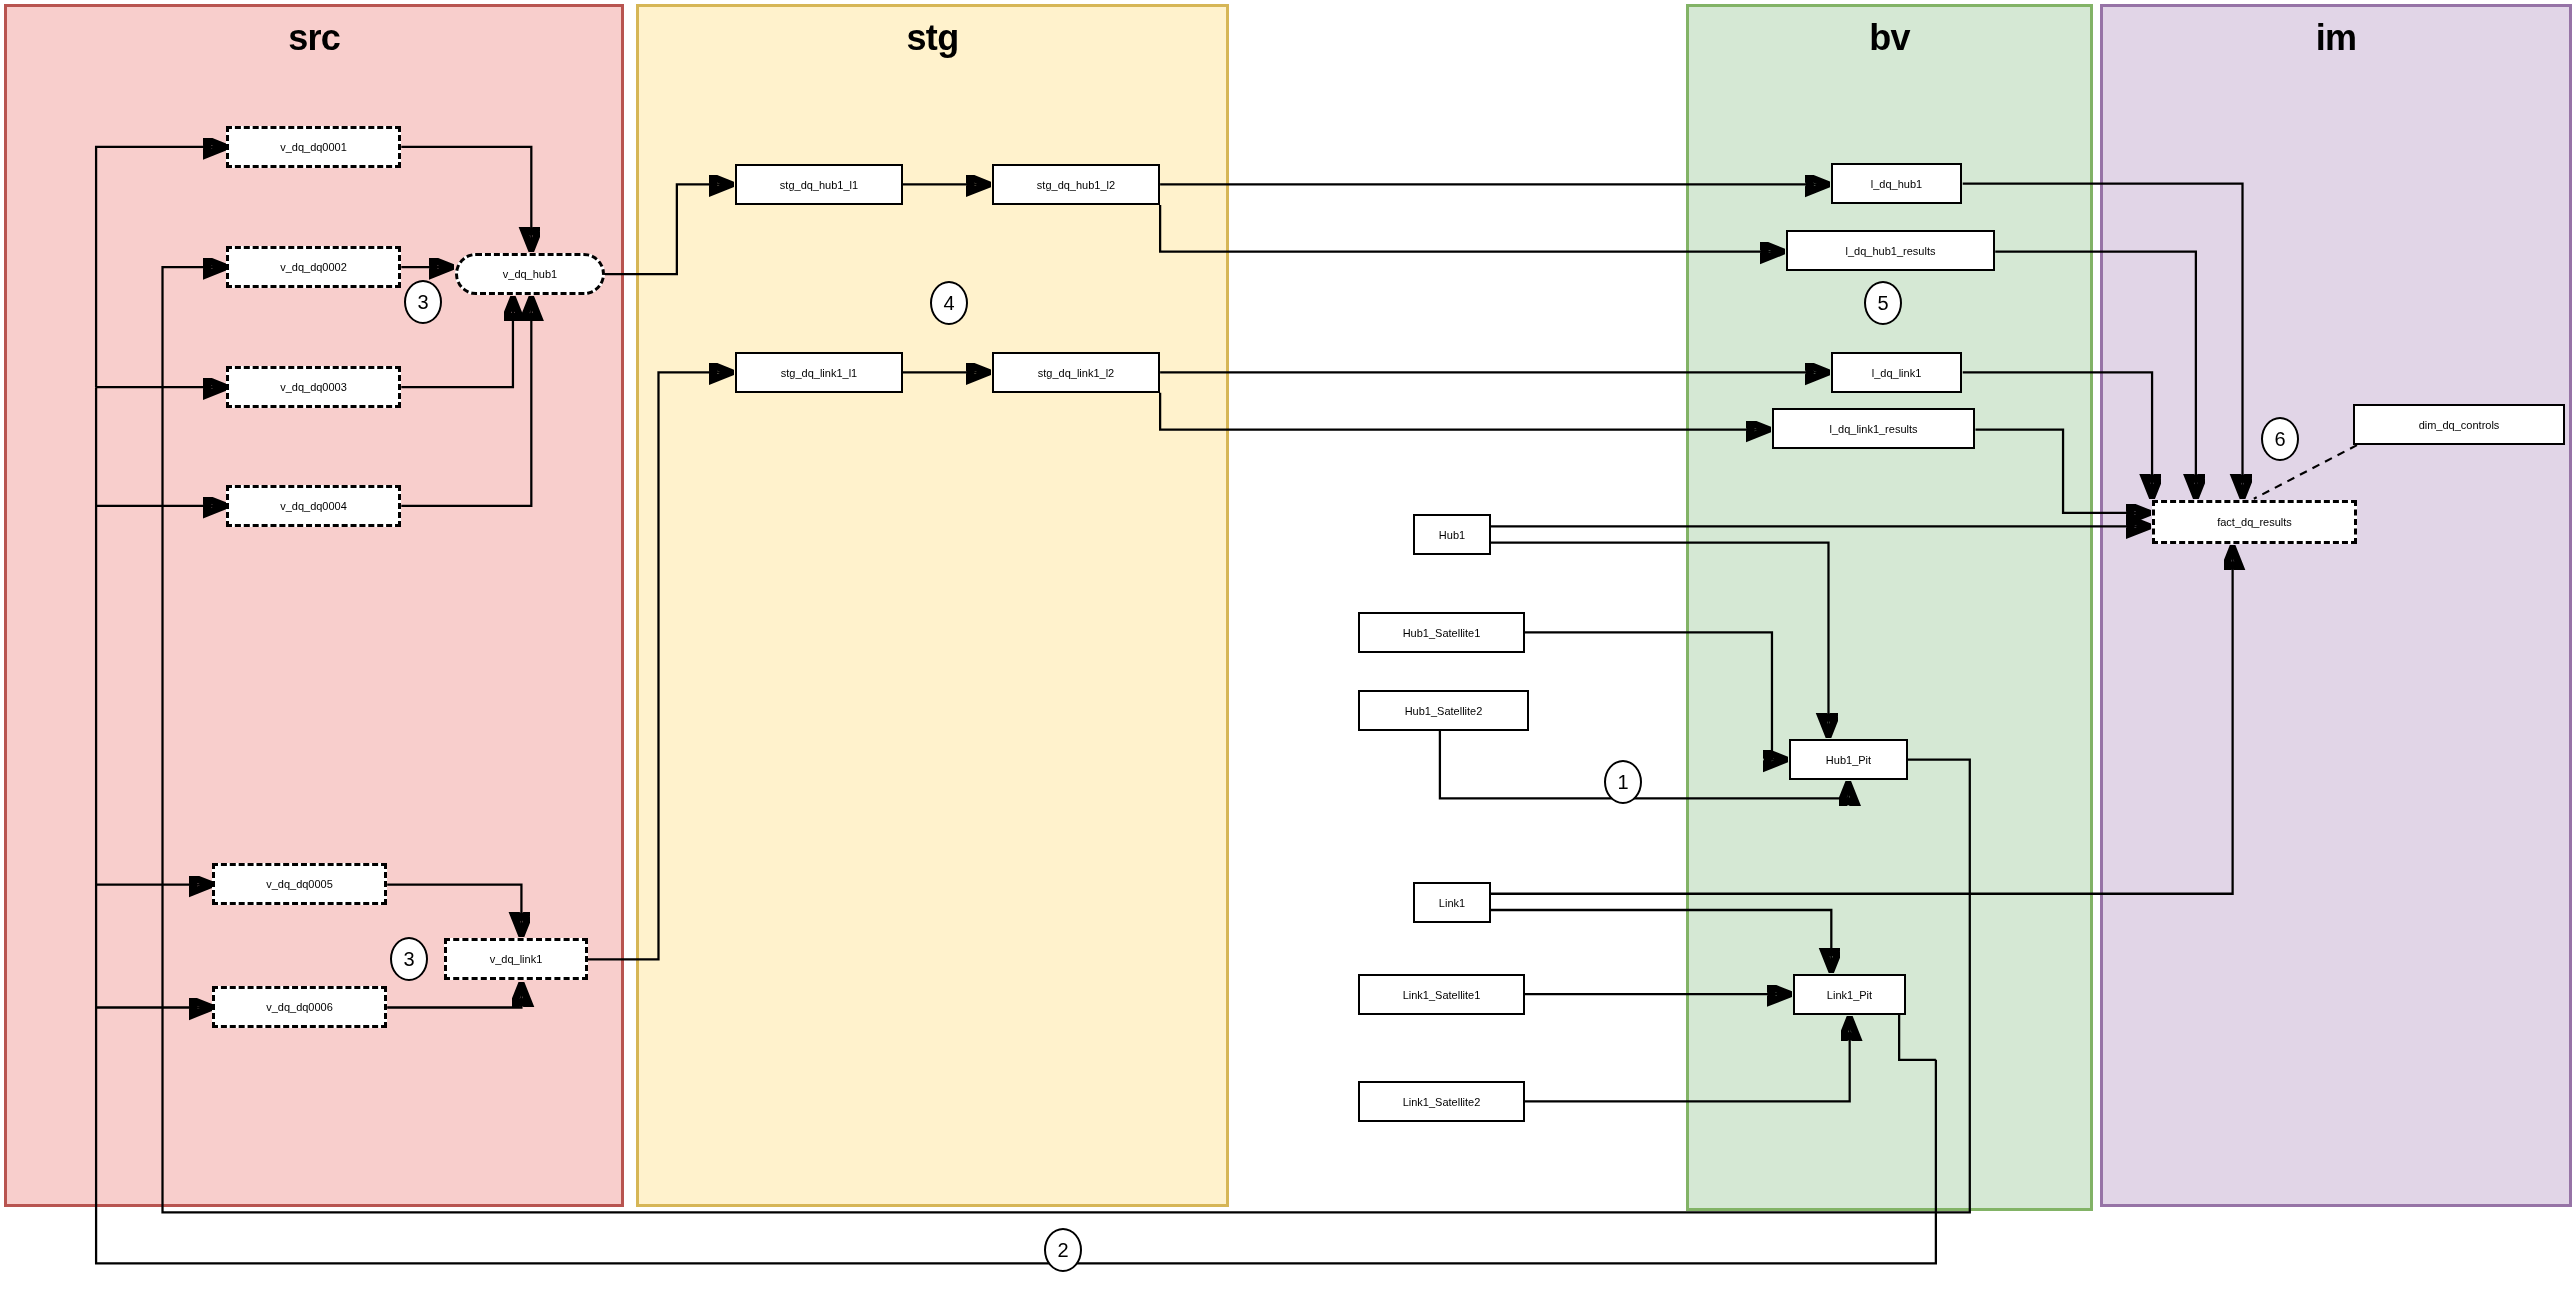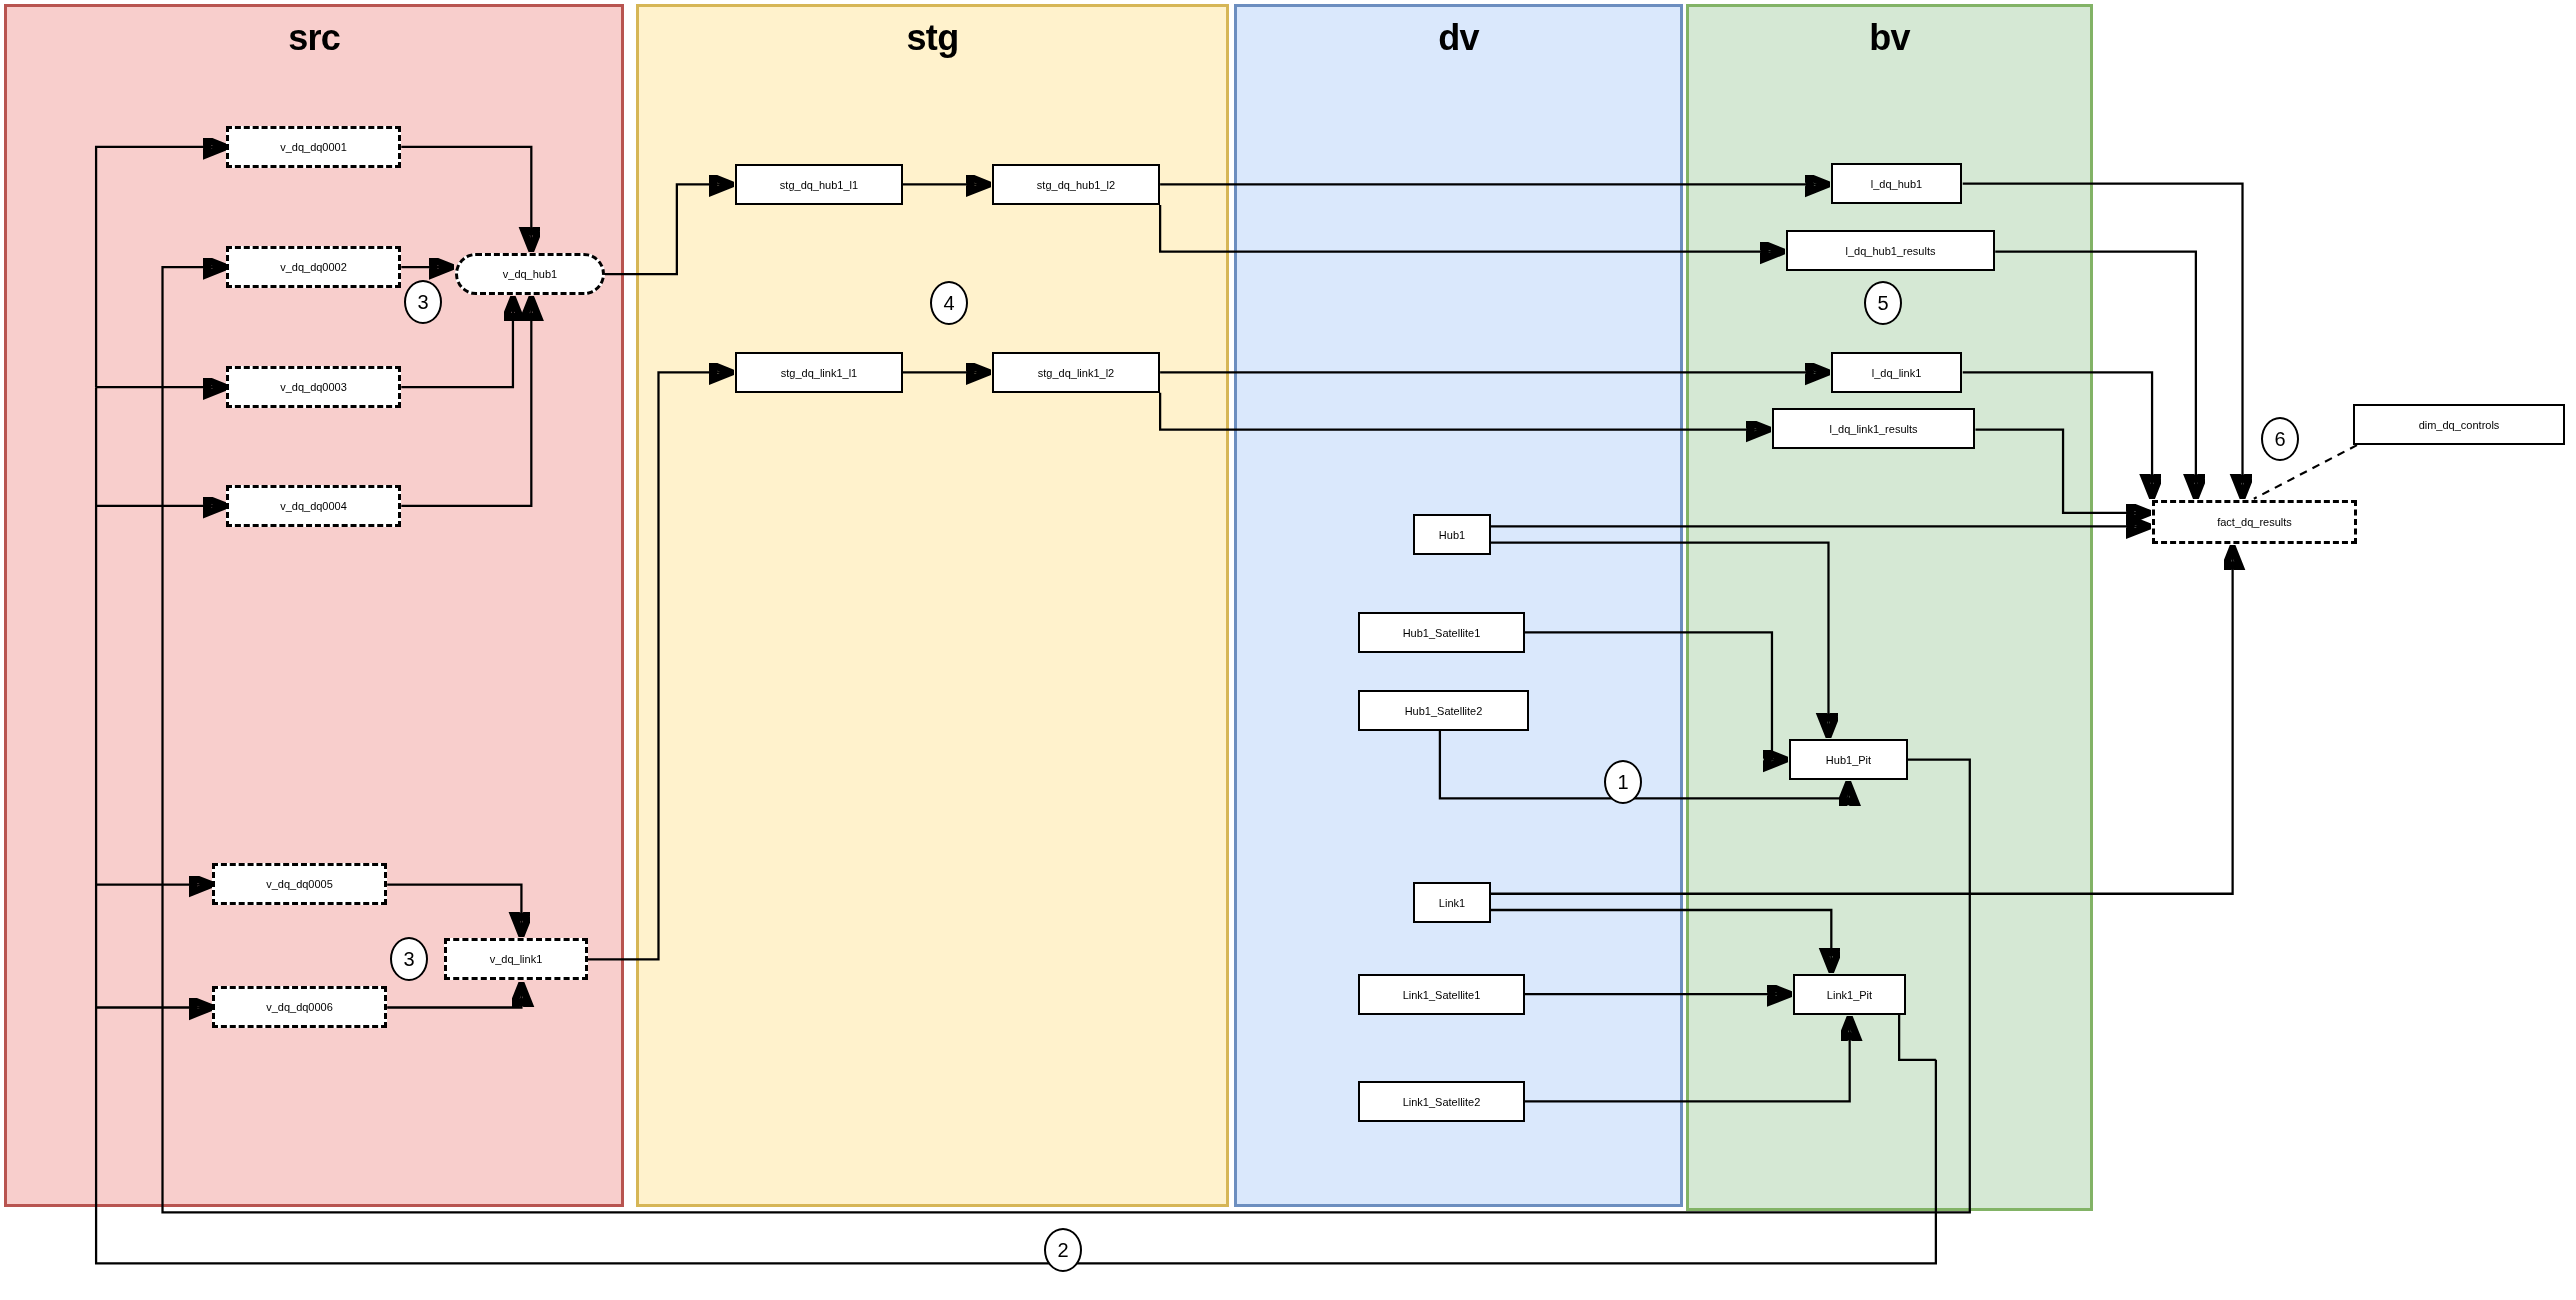--- a/index.html
+++ b/index.html
@@ -93,25 +93,25 @@
 <body>
 
 <div id="canvas">
 
   <div class="lane" id="lane-src" style="left: 4.2px; top: 4.2px; width: 620px; height: 1203px; background: rgb(248, 206, 204); border-color: rgb(184, 84, 80);">
     <div class="lane-title" style="top: 10px;">src</div>
   </div>
   <div class="lane" id="lane-stg" style="left: 636px; top: 4.2px; width: 593px; height: 1203px; background: rgb(255, 242, 204); border-color: rgb(214, 182, 86);">
     <div class="lane-title" style="top: 10px;">stg</div>
   </div>
-  <div class="lane" id="lane-dv" style="left: 1234px; top: 4.2px; width: 449px; height: 1203px; background: rgb(218, 232, 252); border-color: rgb(108, 142, 191);">
-    <div class="lane-title" style="top: 10px;">dv</div>
-  </div>
   <div class="lane" id="lane-bv" style="left: 1686px; top: 4.2px; width: 407px; height: 1207px; background: rgb(213, 232, 212); border-color: rgb(130, 179, 102);">
     <div class="lane-title" style="top: 10px;">bv</div>
+  </div>
+  <div class="lane" id="lane-im" style="left: 2100px; top: 4.2px; width: 472px; height: 1203px; background: rgb(225, 213, 231); border-color: rgb(150, 115, 166);">
+    <div class="lane-title" style="top: 10px;">im</div>
   </div>
 
   <svg id="edges" viewBox="0 0 3646 1840">
     <defs>
       <marker id="ah" markerWidth="11" markerHeight="11" refX="9.6" refY="4.0" orient="auto" markerUnits="strokeWidth">
         <path d="M0,0.1 L9.8,4.0 L0,7.9 L2.2,4.0 Z" fill="#000000" stroke="none"></path>
       </marker>
     </defs>
 
     <path d="M2688,1436 L2688,1500 L2740,1500"></path>

